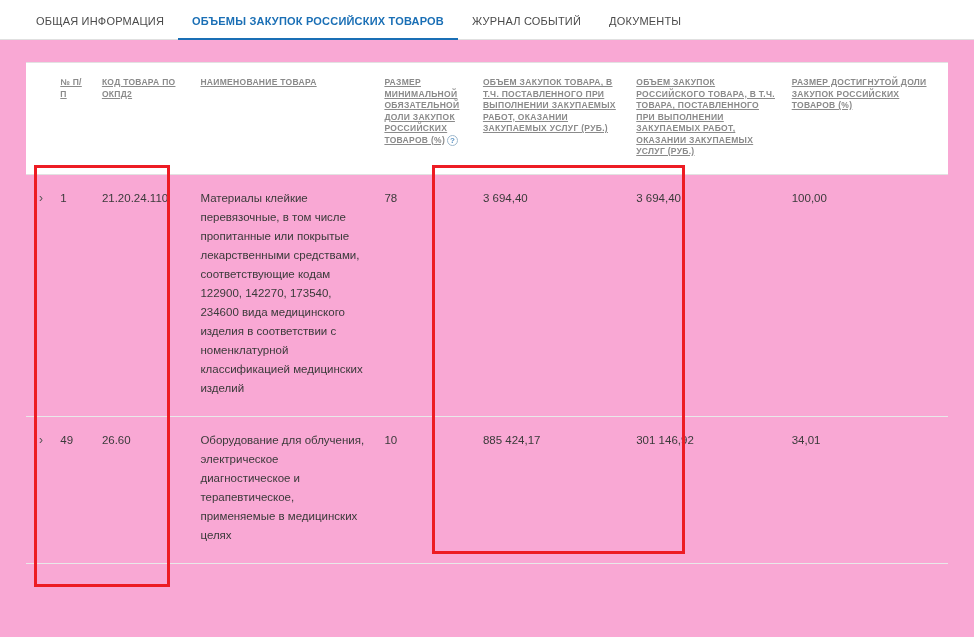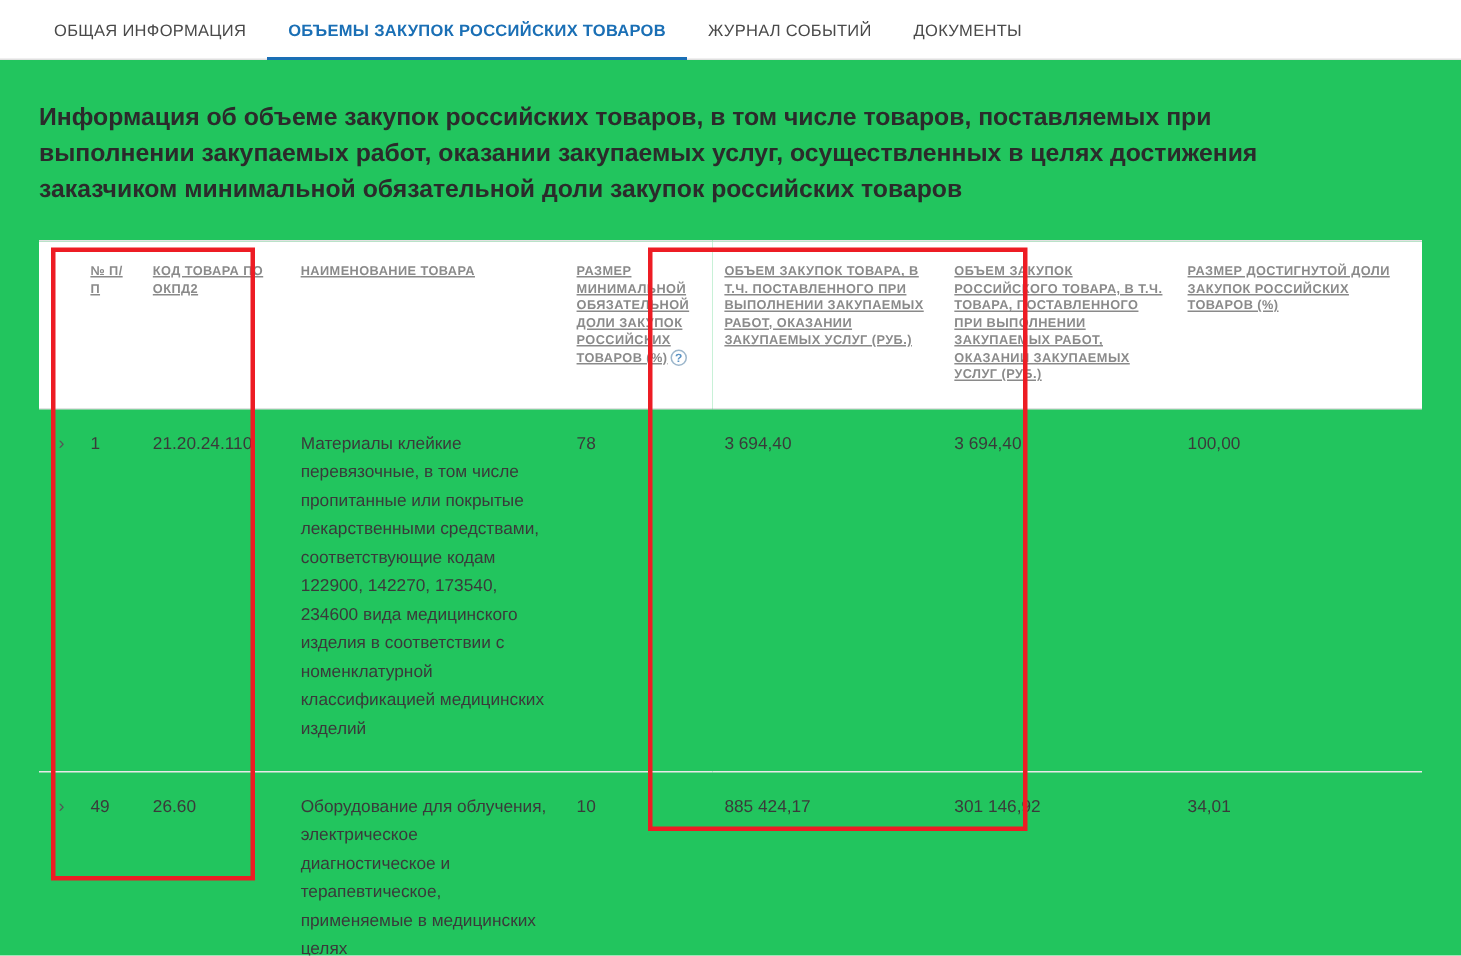--- a/index.html
+++ b/index.html
@@ -10,21 +10,21 @@
     height: 637px;
     background: #ffffff;
     font-family: "Liberation Sans", sans-serif;
     color: #333333;
     overflow: hidden;
   }
   #app {
     position: relative;
     width: 974px;
     height: 637px;
-    background: #22c55e;
+    background: #f9a8d4;
   }
 
   
   .tabbar {
     display: flex;
     align-items: flex-end;
     height: 40px;
     padding-left: 22px;
     border-bottom: 1px solid #e0e0e0;
     background: #ffffff;
@@ -139,21 +139,20 @@
 
 <div id="app">
 
   <div class="tabbar">
     <div class="tab">ОБЩАЯ ИНФОРМАЦИЯ</div>
     <div class="tab active">ОБЪЕМЫ ЗАКУПОК РОССИЙСКИХ ТОВАРОВ</div>
     <div class="tab">ЖУРНАЛ СОБЫТИЙ</div>
     <div class="tab">ДОКУМЕНТЫ</div>
   </div>
 
-  <h1 class="page-heading">Информация об объеме закупок российских товаров, в том числе товаров, поставляемых при выполнении закупаемых работ, оказании закупаемых услуг, осуществленных в целях достижения заказчиком минимальной обязательной доли закупок российских товаров</h1>
 
   <div class="table-wrap">
     <table class="data">
       <colgroup>
         <col class="col-exp">
           <col class="col-num">
           <col class="col-code">
           <col class="col-name">
         <col class="col-min">
           <col class="col-vol1">

